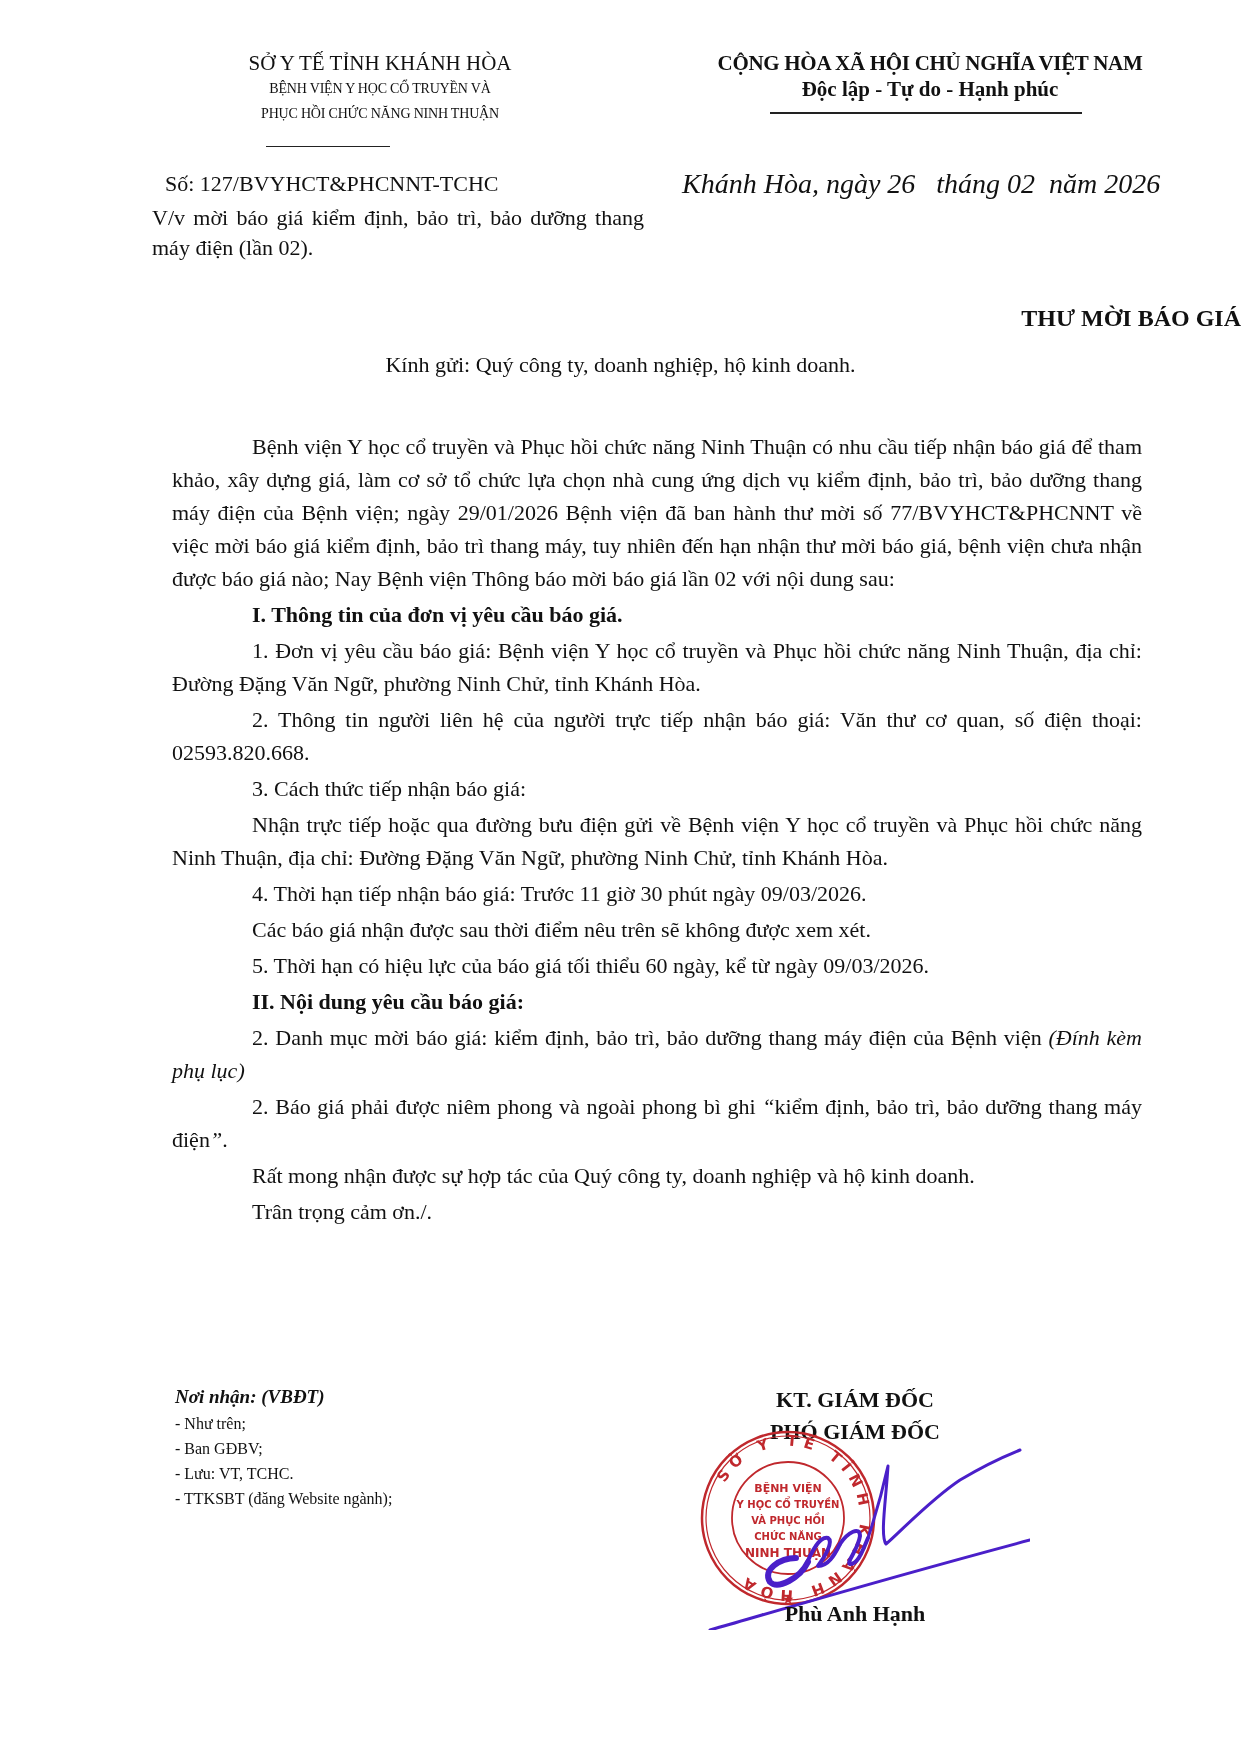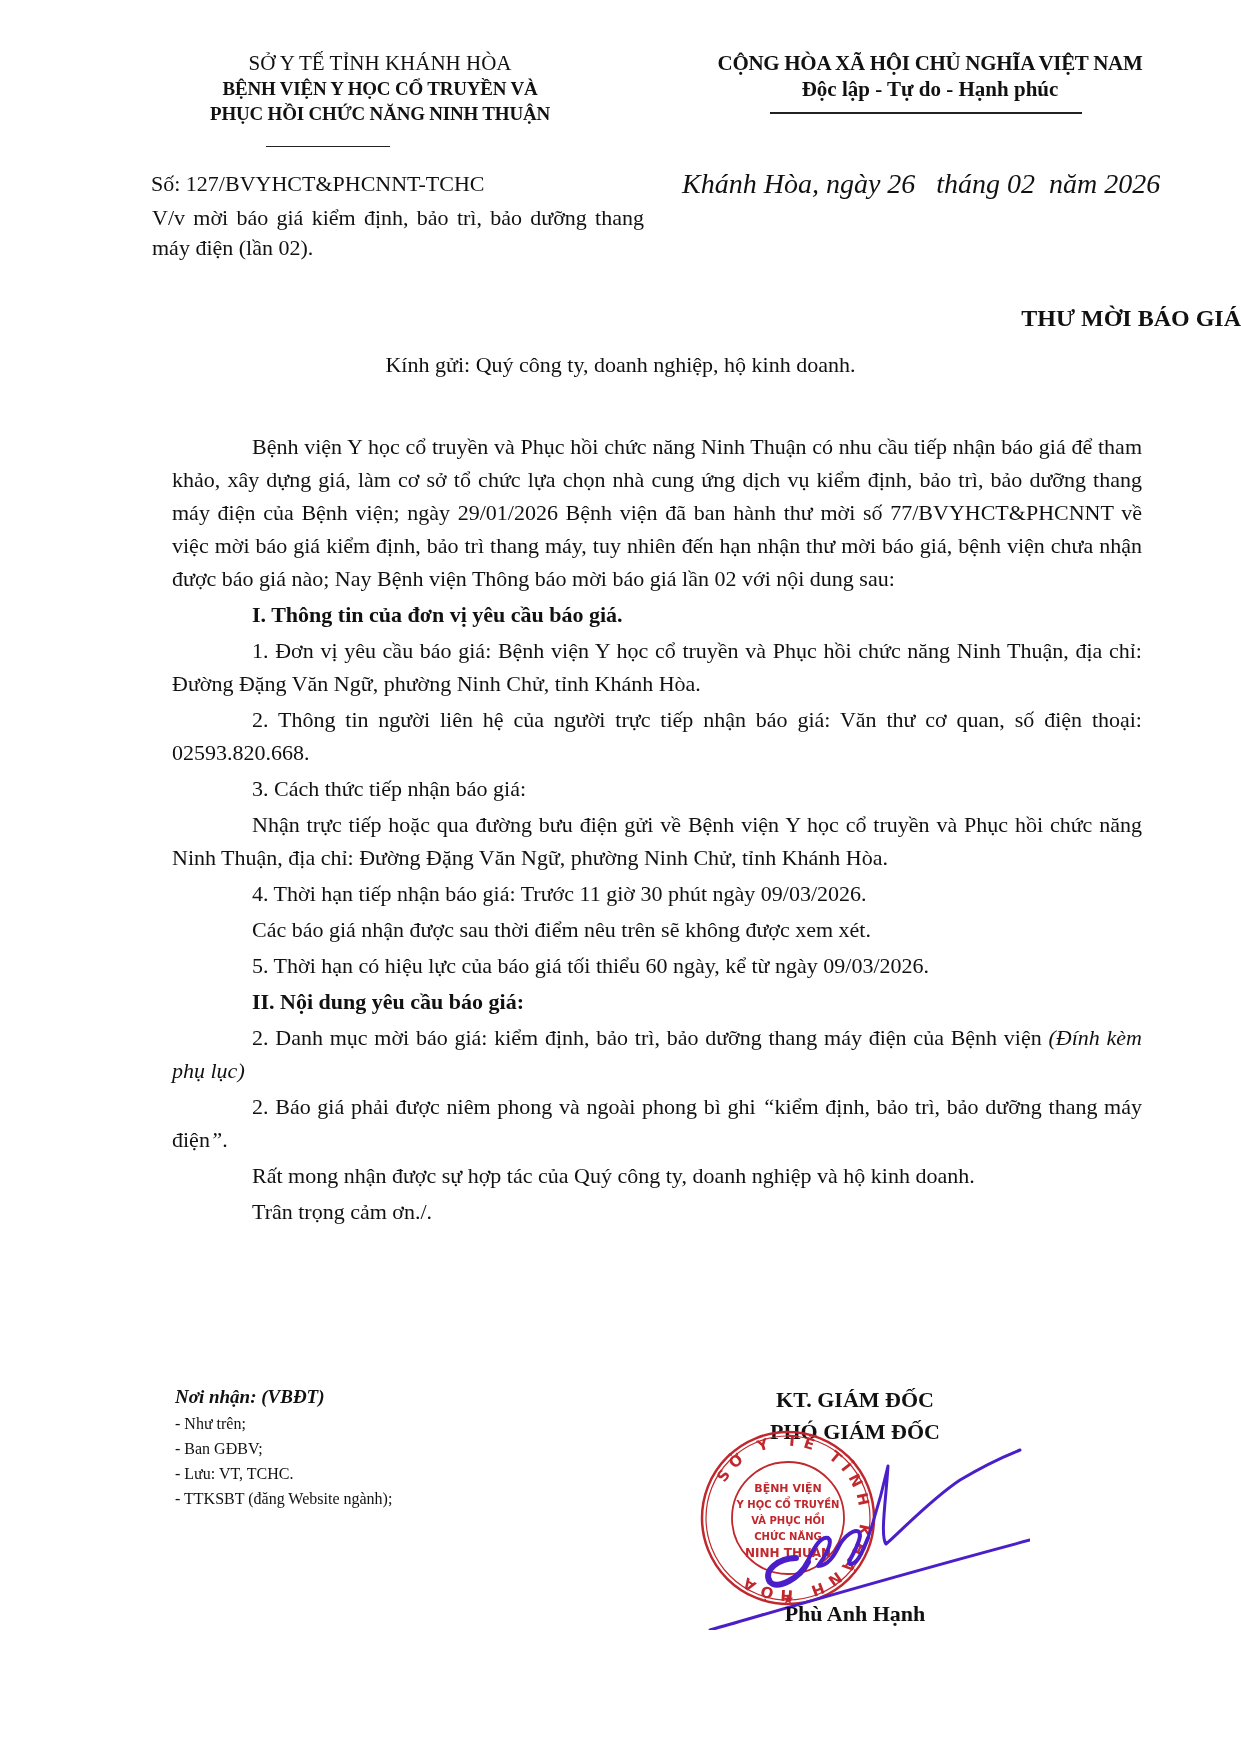--- a/index.html
+++ b/index.html
@@ -4,27 +4,27 @@
 <style>
   html, body { margin: 0; padding: 0; background: #ffffff; }
   body {
     width: 1241px; height: 1755px; position: relative; overflow: hidden;
     font-family: "Liberation Serif", "DejaVu Serif", serif; color: #111;
   }
   .abs { position: absolute; }
   .center { text-align: center; }
   .hdr-left { left: 140px; top: 50px; width: 480px; }
   .hdr-left .l1 { font-size: 21px; line-height: 26px; }
-  .hdr-left .l2, .hdr-left .l3 { font-size: 19px; line-height: 25px; font-weight: bold; letter-spacing: -0.2px; }
+  .hdr-left .l2, .hdr-left .l3 { font-size: 14px; line-height: 25px; font-weight: normal; letter-spacing: -0.2px; }
   .rule-left { left: 266px; top: 146px; width: 124px; height: 1px; background: #222; }
   .hdr-right { left: 660px; top: 50px; width: 540px; }
   .hdr-right .l1 { font-size: 21px; line-height: 26px; font-weight: bold; letter-spacing: -0.3px; }
   .hdr-right .l2 { font-size: 21px; line-height: 26px; font-weight: bold; }
   .rule-right { left: 770px; top: 112px; width: 312px; height: 2px; background: #222; }
-  .docno { left: 151px; top: 170px; font-size: 22px; line-height: 28px; }
+  .docno { left: 165px; top: 170px; font-size: 22px; line-height: 28px; }
   .subject { left: 152px; top: 203px; width: 492px; font-size: 22px; line-height: 30px; text-align: justify; text-align-last: left; }
   .dateline { left: 682px; top: 170px; font-size: 28px; line-height: 28px; font-style: italic; white-space: pre; }
   .title { left: 0; top: 305px; width: 1241px; font-size: 24px; font-weight: bold; text-align: right; padding-left: 55px; box-sizing: border-box; }
   .greeting { left: 0; top: 352px; width: 1241px; font-size: 22px; text-align: center; box-sizing: border-box; }
   .body { left: 172px; top: 430px; width: 970px; font-size: 22px; }
   .body p { margin: 0; line-height: 33px; text-align: justify; }
   .ind { text-indent: 80px; }
   .h { font-weight: bold; text-indent: 80px; }
   .gap { height: 3px; }
   .recip { left: 175px; top: 1383px; width: 400px; }

